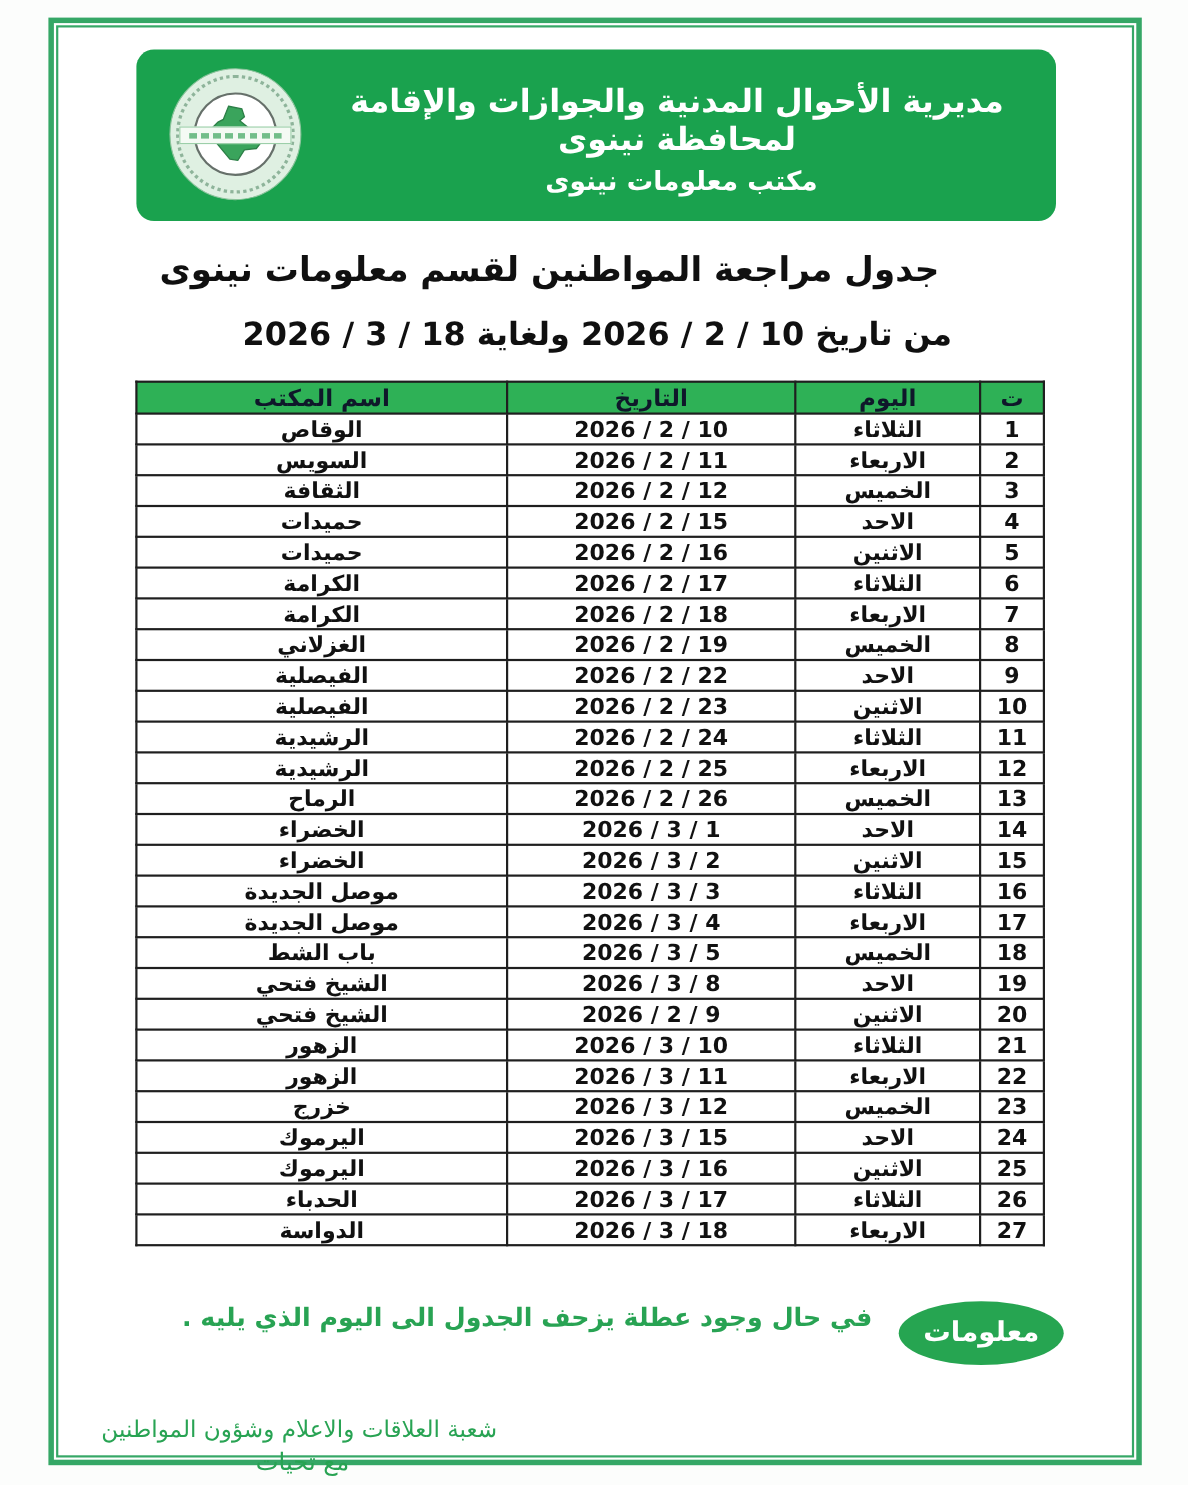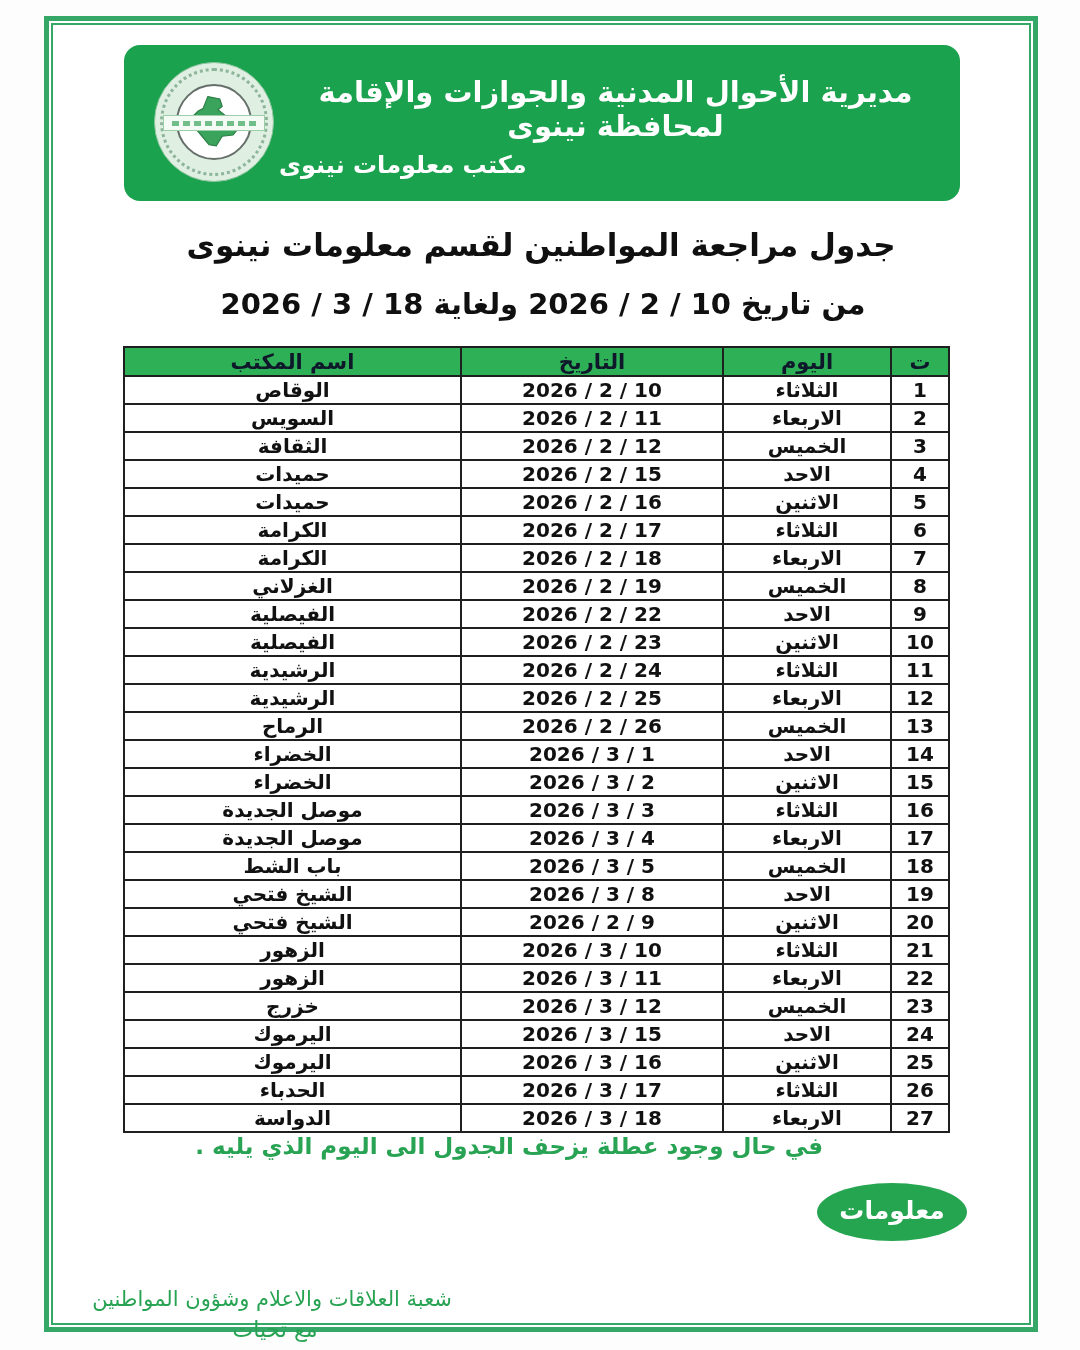--- a/index.html
+++ b/index.html
@@ -30,21 +30,21 @@
     background:var(--banner-green,#1aa24e);
     border-radius:16px;
   }
   .banner-line1 {
     position:absolute; left:155px; right:8px; top:30px;
     text-align:center; color:#ffffff; font-size:29px; font-weight:bold;
     direction:rtl;
   }
   .banner-line2 {
     position:absolute; left:155px; right:0; top:106px;
-    text-align:left; color:#ffffff; font-size:24px; font-weight:bold;
+    text-align:center; color:#ffffff; font-size:24px; font-weight:bold;
     direction:rtl;
   }
 
   
   .emblem {
     position:absolute; left:30px; top:17px; width:120px; height:120px;
     border-radius:50%;
     background:#dff0e2;
     border:1px solid #8cc49c;
   }
@@ -64,21 +64,21 @@
   }
   .emblem-band::after {
     content:""; position:absolute; left:8px; right:8px; top:5px; height:5px;
     background:repeating-linear-gradient(90deg, #3aa45c 0 7px, transparent 7px 11px);
     opacity:.7;
   }
 
   
   .page-title {
     position:absolute; left:140px; right:140px; top:220px;
-    text-align:center; font-size:31px; font-weight:bold; color:#101010;
+    text-align:left; font-size:31px; font-weight:bold; color:#101010;
     direction:rtl;
   }
   .date-range {
     position:absolute; left:140px; right:140px; top:280px;
     text-align:center; font-size:29px; font-weight:bold; color:#101010;
     direction:rtl;
   }
 
   
   table.schedule {
@@ -351,18 +351,18 @@
           <tr>
             <td>27</td>
             <td>الاربعاء</td>
             <td>18 / 3 / 2026</td>
             <td>الدواسة</td>
           </tr>
         </tbody>
     </table>
 
     <div class="note-badge" style="left:768px; top:1162px;">معلومات</div>
-    <div class="note-text" style="left:116px; top:1112px;margin-left:30px;">في حال وجود عطلة يزحف الجدول الى اليوم الذي يليه .</div>
+    <div class="note-text" style="left:116px; top:1164px;">في حال وجود عطلة يزحف الجدول الى اليوم الذي يليه .</div>
 
     <div class="regards" style="left:156px; top:1296px;">مع تحيات</div>
     <div class="department" style="left:43px; top:1266px;">شعبة العلاقات والاعلام وشؤون المواطنين</div>
   </div>
 </div>
 
 </body></html>

